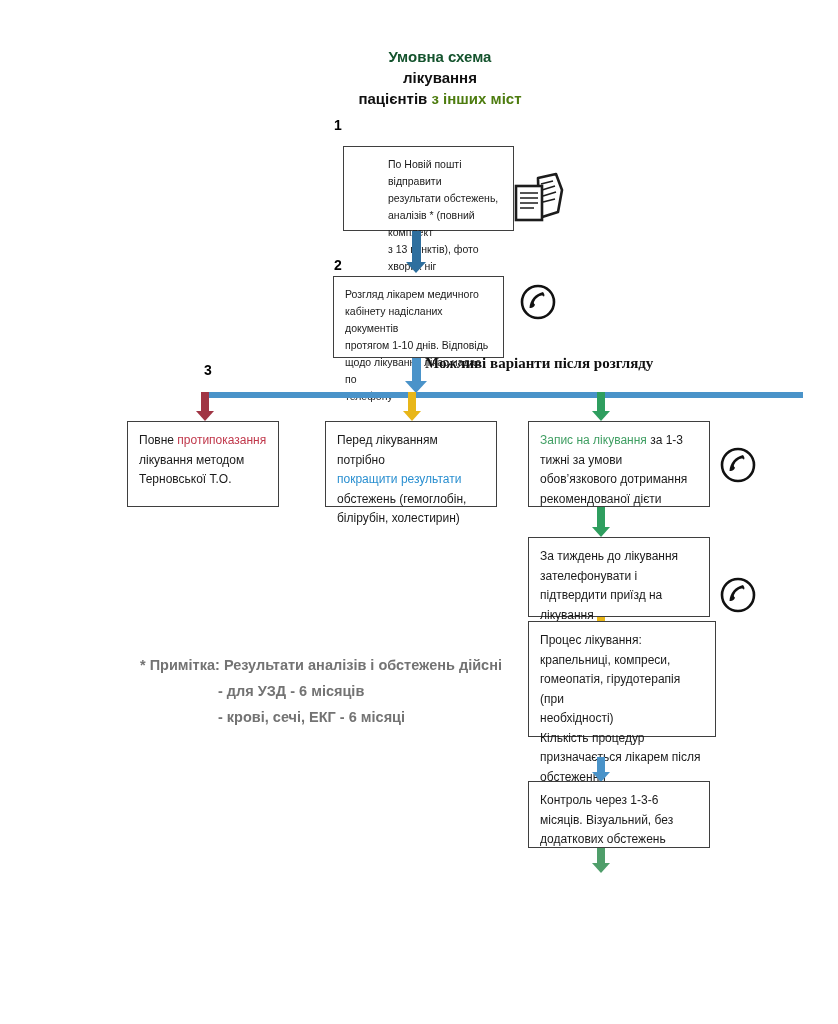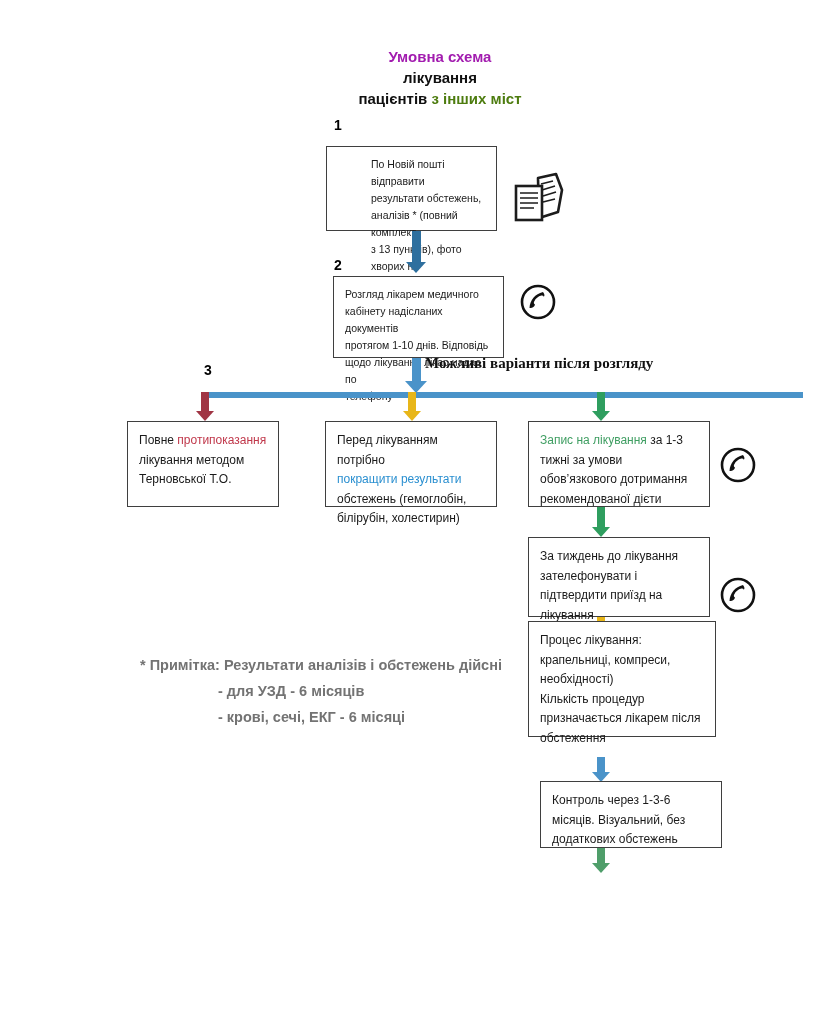--- a/index.html
+++ b/index.html
@@ -11,21 +11,21 @@
     position:relative;
     overflow:hidden;
   }
   .canvas{position:absolute;left:0;top:0;width:838px;height:1024px;}
 
   
   .title{
     position:absolute;left:280px;top:46px;width:320px;
     text-align:center;line-height:21px;
   }
-  .title .l1{font-size:15px;font-weight:bold;color:#a21caf;}
+  .title .l1{font-size:15px;font-weight:bold;color:#14532d;}
   .title .l2{font-size:15px;font-weight:bold;color:#101010;}
   .title .l3{font-size:15px;font-weight:bold;color:#101010;}
   .title .l3 .blue{color:#4d7c0f;font-weight:bold;}
 
   
   .step-num{position:absolute;font-size:14px;font-weight:bold;color:#000;}
 
   
   .box{
     position:absolute;
@@ -70,21 +70,21 @@
   <div class="title" data-name="chart-title">
     <div class="l1" data-name="title-line-1">Умовна схема</div>
     <div class="l2" data-name="title-line-2">лікування</div>
     <div class="l3" data-name="title-line-3"><span data-name="title-line-3-prefix">пацієнтів </span><span class="blue" data-name="title-line-3-highlight">з інших міст</span></div>
   </div>
 
   <div class="step-num" style="left:334px;top:117px;" data-name="step-number-1">1</div>
   <div class="step-num" style="left:334px;top:257px;" data-name="step-number-2">2</div>
   <div class="step-num" style="left:204px;top:362px;" data-name="step-number-3">3</div>
 
-  <div class="box t-sm" style="left:326px;top:146px;width:171px;height:85px;padding-left:44px;" data-name="box-step1-send-documents">
+  <div class="box t-sm" style="left:343px;top:146px;width:171px;height:85px;padding-left:44px;" data-name="box-step1-send-documents">
     <p data-name="box-step1-line-1">По Новій пошті відправити</p>
     <p data-name="box-step1-line-2">результати обстежень,</p>
     <p data-name="box-step1-line-3">аналізів * (повний комплект</p>
     <p data-name="box-step1-line-4">з  13 пунктів), фото хворих ніг</p>
   </div>
 
   <div class="icon" style="left:508px;top:172px;" data-name="documents-icon">
     <svg width="62" height="56" viewBox="0 0 62 56" xmlns="http://www.w3.org/2000/svg">
       <path d="M30 6 L48 2 L54 18 L50 40 L31 46 Z" fill="#ffffff" stroke="#1c1c1c" stroke-width="2.6" stroke-linejoin="round"></path>
       <path d="M33 12 L45 9 M34 18 L47 14 M35 24 L48 20 M35 30 L47 27" stroke="#1c1c1c" stroke-width="1.6" fill="none"></path>
@@ -192,32 +192,33 @@
   </div>
 
   <div class="conn" data-name="connector-confirm-to-process">
     <div class="vline" style="left:597px;top:617px;width:8px;height:18px;background:#e8b619;"></div>
     <div class="arrowhead" style="left:592px;top:632px;border-left:9px solid transparent;border-right:9px solid transparent;border-top:10px solid #e8b619;"></div>
   </div>
 
   <div class="box t-md" style="left:528px;top:621px;width:188px;height:116px;" data-name="box-treatment-process">
     <p data-name="box-process-line-1">Процес  лікування:</p>
     <p data-name="box-process-line-2">крапельниці, компреси,</p>
+    <p data-name="box-process-line-3">гомеопатія, гірудотерапія (при</p>
     <p data-name="box-process-line-4">необхідності)</p>
     <p data-name="box-process-line-5">Кількість процедур</p>
     <p data-name="box-process-line-6">призначається лікарем після</p>
     <p data-name="box-process-line-7">обстеження</p>
   </div>
 
   <div class="conn" data-name="connector-process-to-control-months">
     <div class="vline" style="left:597px;top:757px;width:8px;height:18px;background:#4a93c9;"></div>
     <div class="arrowhead" style="left:592px;top:772px;border-left:9px solid transparent;border-right:9px solid transparent;border-top:10px solid #4a93c9;"></div>
   </div>
 
-  <div class="box t-md" style="left:528px;top:781px;width:182px;height:67px;margin-left:12px;" data-name="box-control-months">
+  <div class="box t-md" style="left:528px;top:781px;width:182px;height:67px;" data-name="box-control-months">
     <p data-name="box-control-months-line-1">Контроль через 1-3-6</p>
     <p data-name="box-control-months-line-2">місяців. Візуальний, без</p>
     <p data-name="box-control-months-line-3">додаткових обстежень</p>
   </div>
 
   <div class="conn" data-name="connector-control-months-to-control-year">
     <div class="vline" style="left:597px;top:848px;width:8px;height:18px;background:#4f9e6a;"></div>
     <div class="arrowhead" style="left:592px;top:863px;border-left:9px solid transparent;border-right:9px solid transparent;border-top:10px solid #4f9e6a;"></div>
   </div>
 

